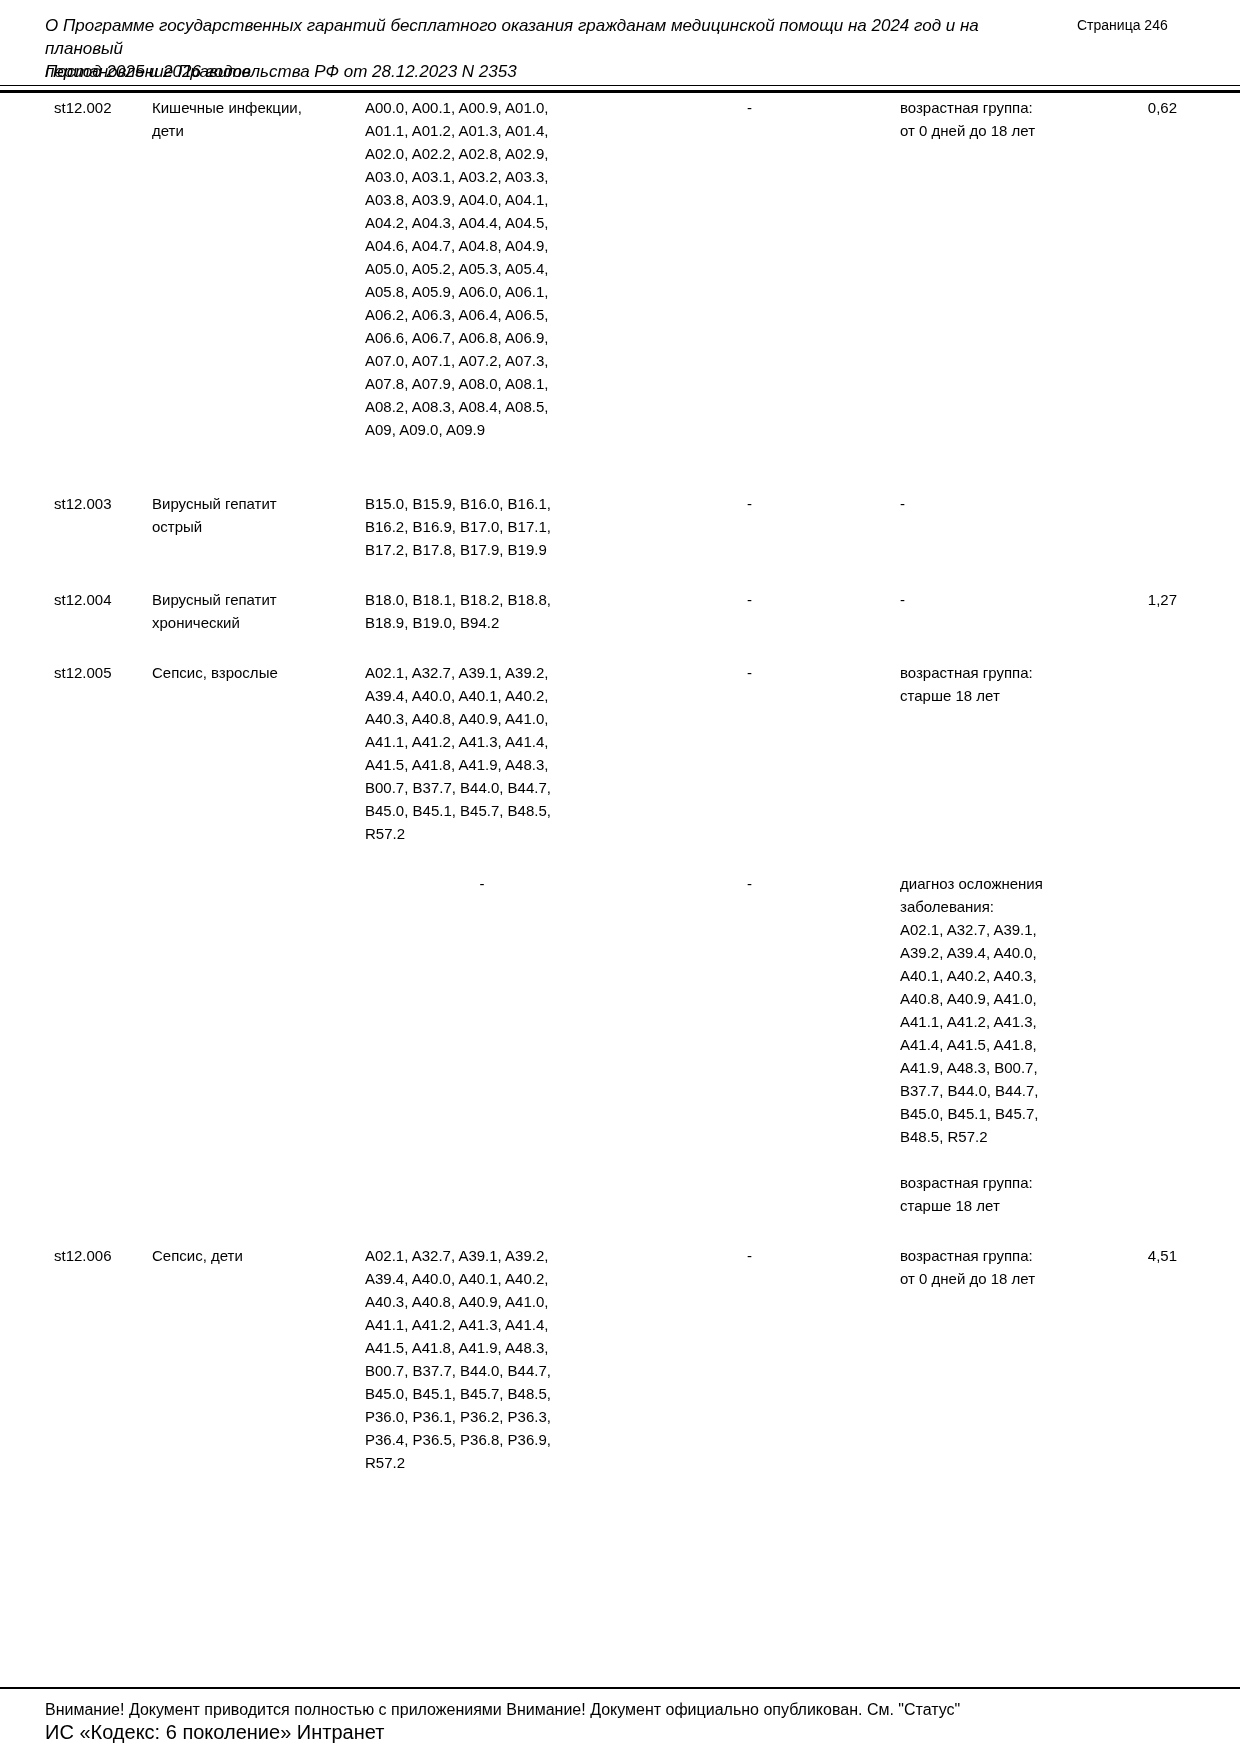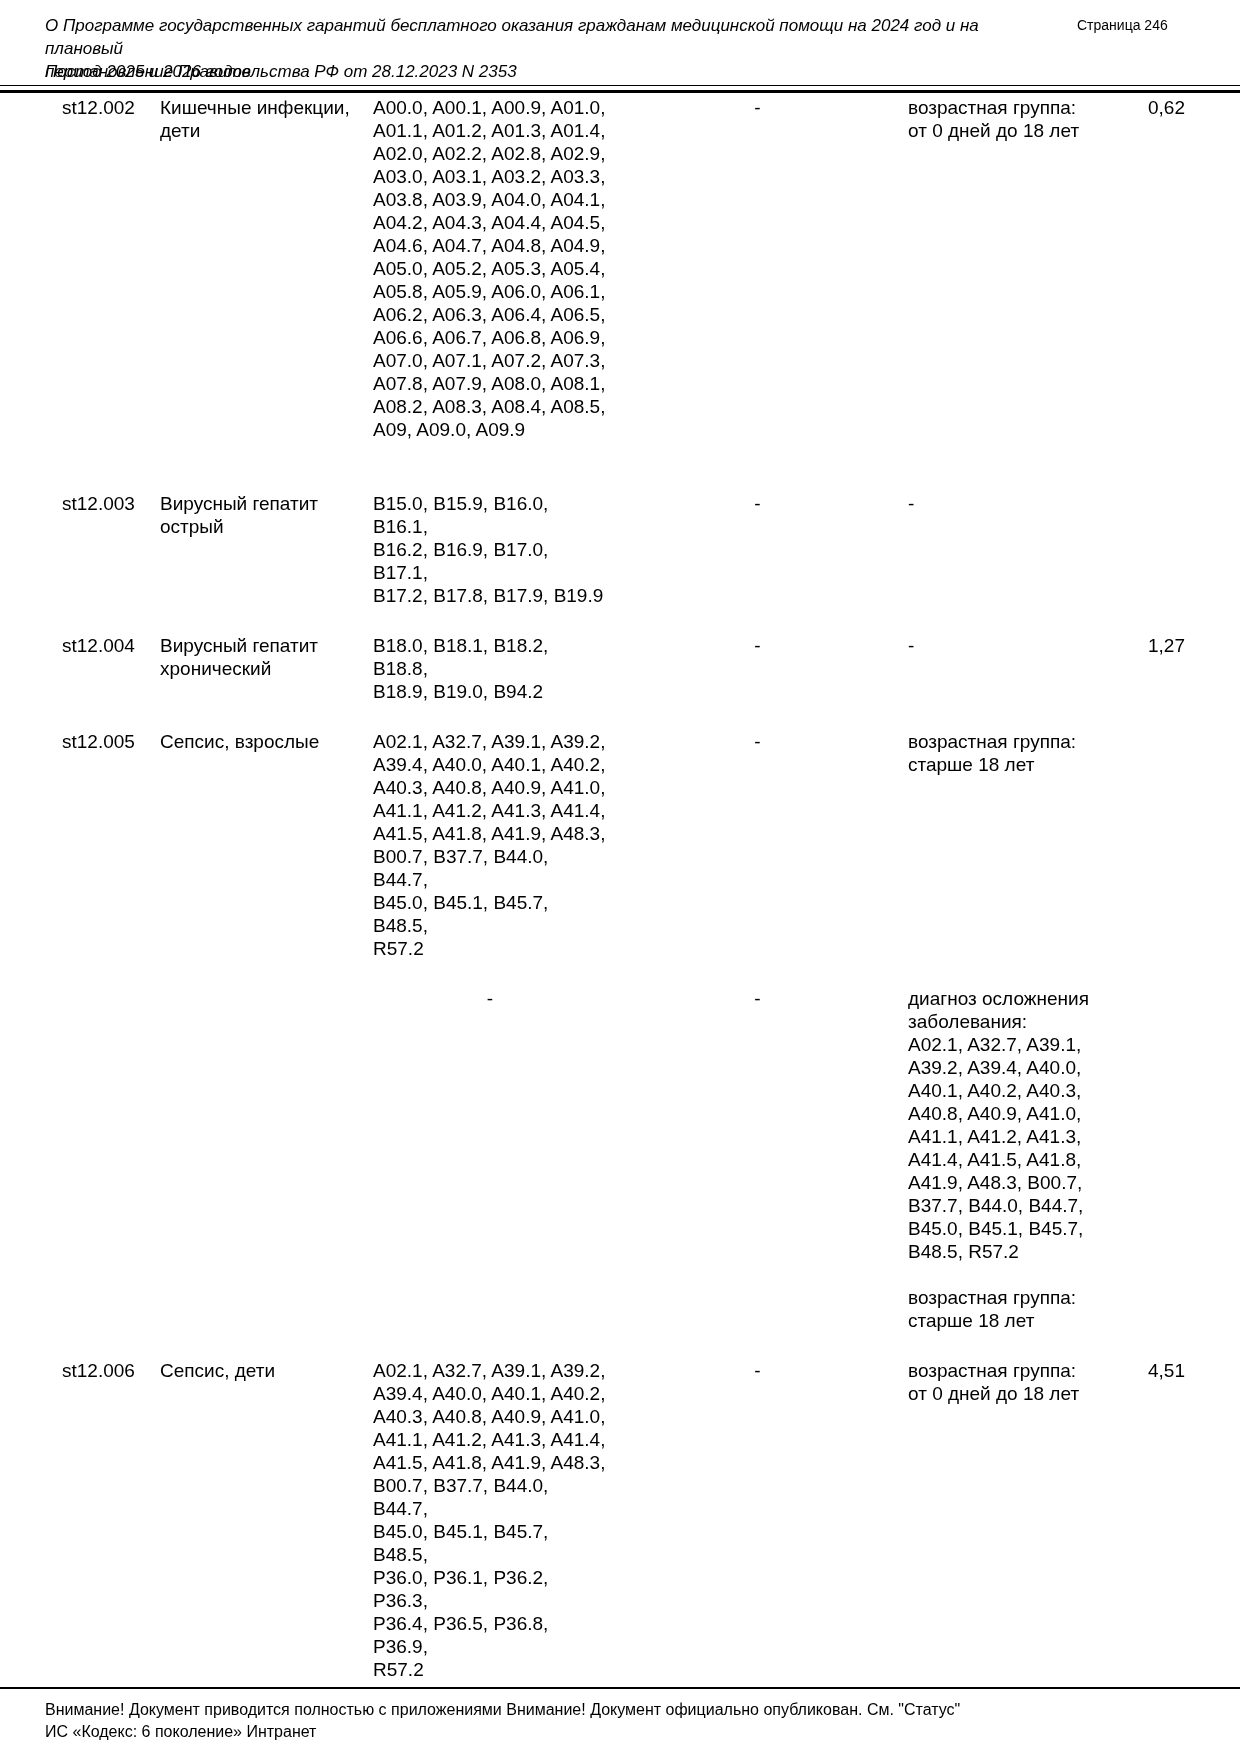--- a/index.html
+++ b/index.html
@@ -51,23 +51,23 @@
     position: absolute;
     top: 90px; left: 0;
     width: 1240px; height: 3px;
     background: #000;
   }
 
   
   .tariff-table {
     position: absolute;
     top: 96px;
-    left: 8px;
+    left: 0;
     width: 1080px;
-    font-size: 19px;
+    font-size: 15px;
     line-height: 23px;
   }
   .t-row {
     display: grid;
     grid-template-columns: 98px 213px 234px 301px 205px 80px;
     margin-left: 54px;
     margin-bottom: 27px;
   }
   .t-row.gap-lg { margin-bottom: 51px; }
   .cell { white-space: pre-line; }
@@ -88,21 +88,21 @@
     left: 45px;
     width: 1163px;
     text-align: left;
     font-size: 16px;
     line-height: 22px;
   }
   .footer-source {
     position: absolute;
     top: 1721px;
     left: 45px;
-    font-size: 16px;
+    font-size: 20px;
     line-height: 22px;
   }
 </style>
 </head>
 <body>
 
 <div>
 
   <div class="doc-header">О Программе государственных гарантий бесплатного оказания гражданам медицинской помощи на 2024 год и на плановый
 период 2025 и 2026 годов</div>

